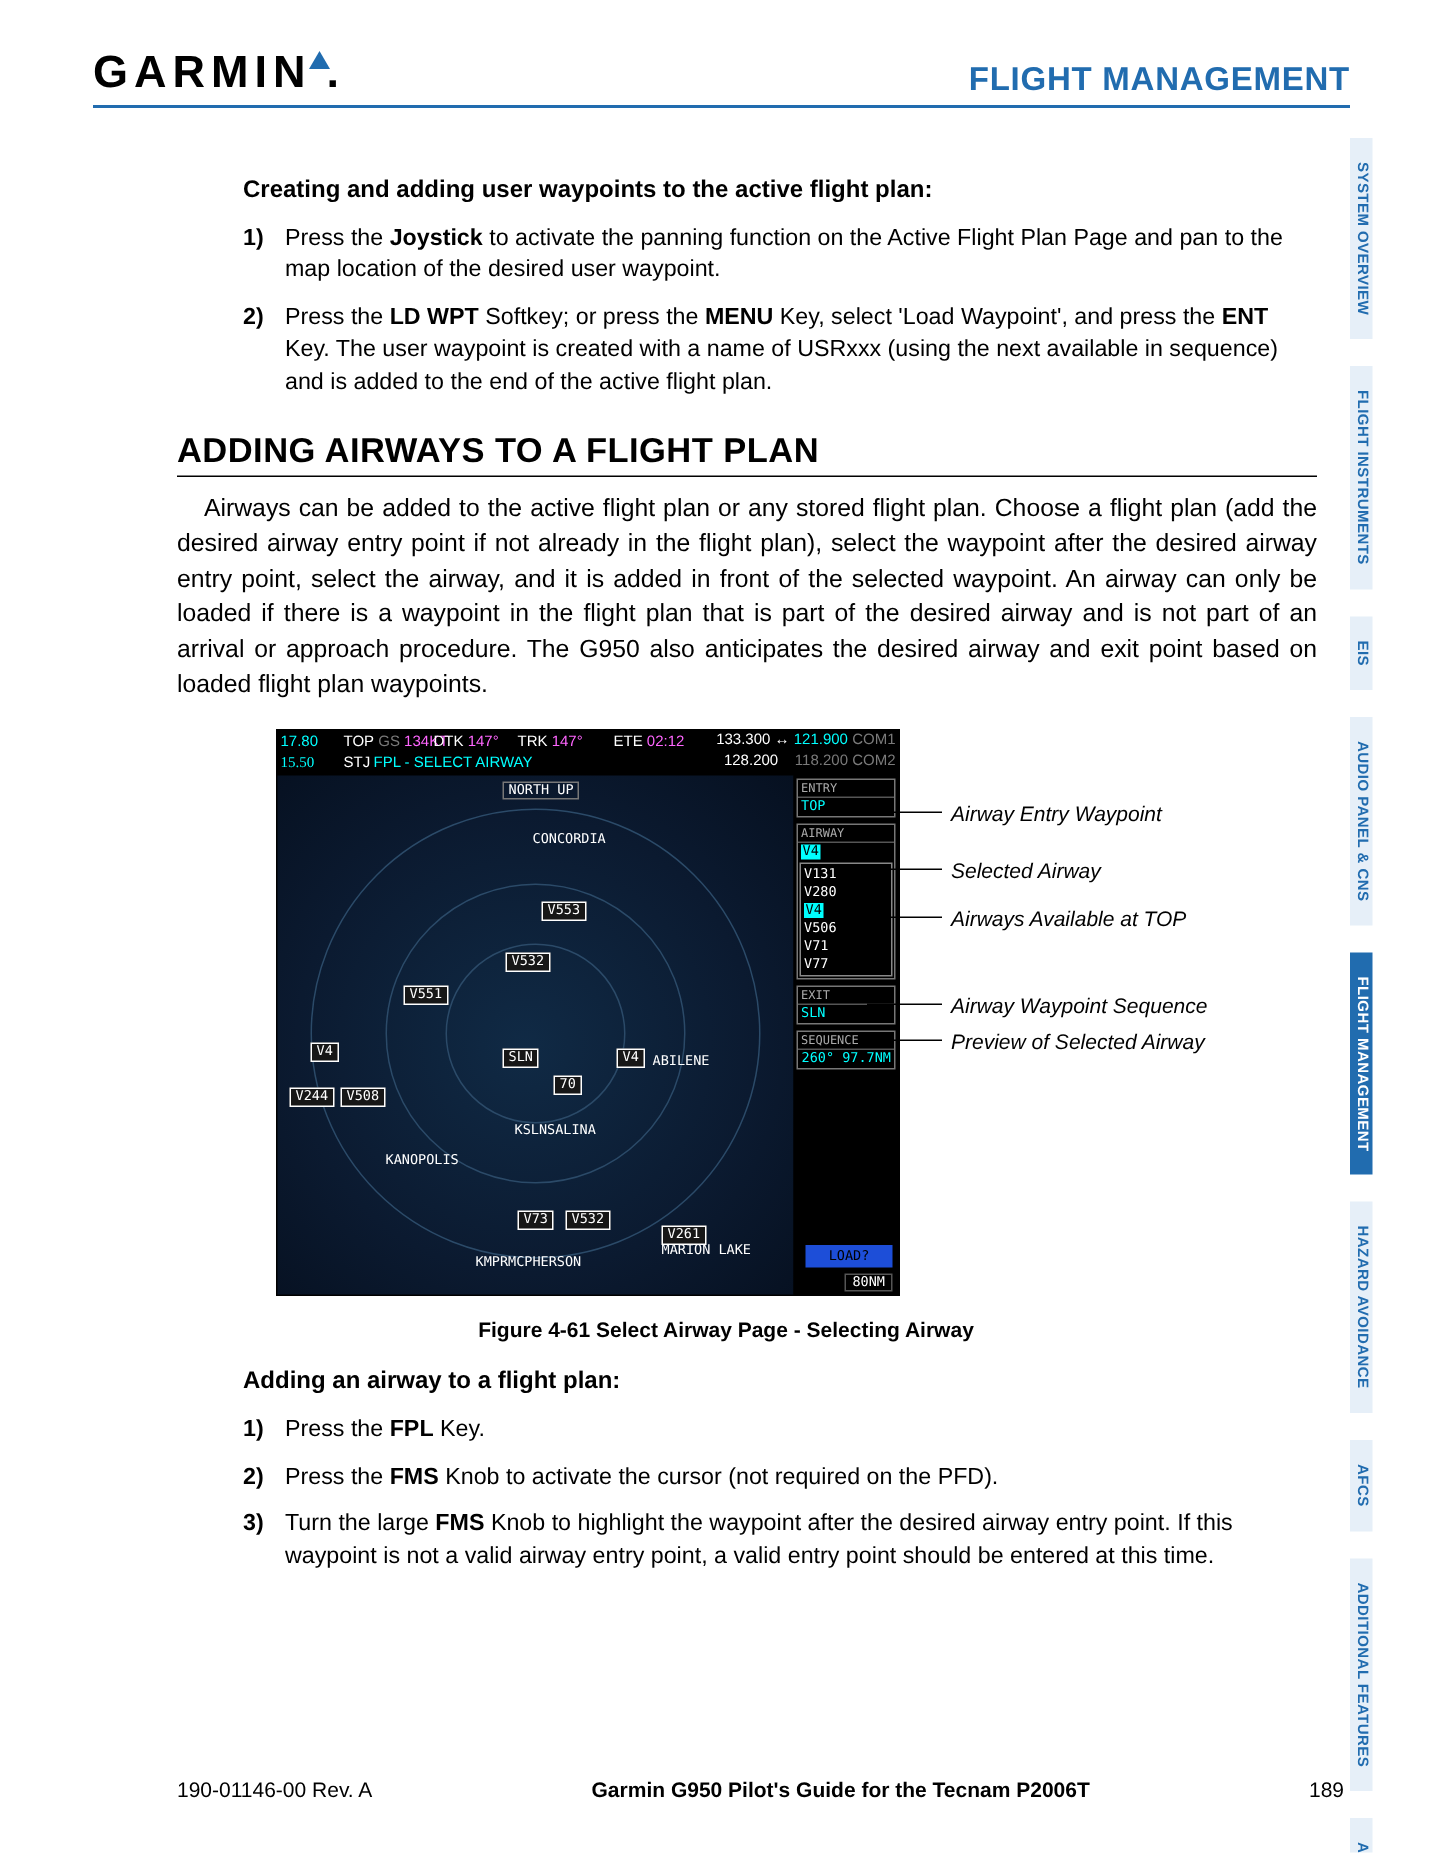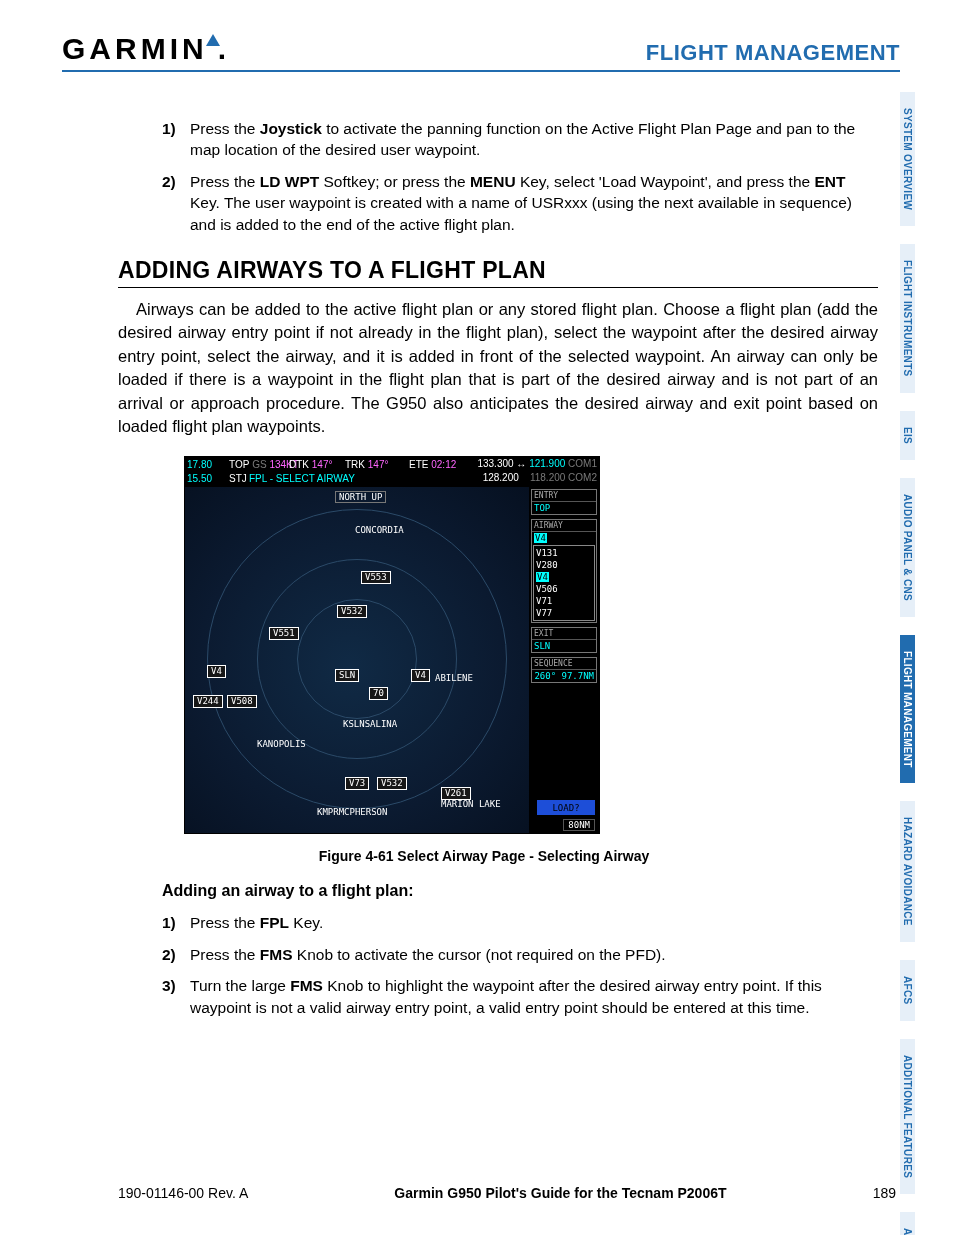--- a/index.html
+++ b/index.html
@@ -47,21 +47,21 @@
   .figwrap { margin: 6px auto 8px 66px; width:640px; }
   .fig { width:640px; height:378px; position:relative; }
   .mfd { position:absolute; left:0; top:0; width:416px; height:378px;
     background:#000; border:1px solid #000; }
   .topbar { position:absolute; left:0; top:0; right:0; height:30px;
     background:#000; color:#fff; font-size:10px; }
   .tb-cell{position:absolute;top:1px;height:13px;display:flex;align-items:center;}
   .cy{color:#0ff;} .mg{color:#f6f;} .wh{color:#fff;} .gr{color:#7a7a7a;}
   .tb1{left:2px;} .tb2{left:44px;} .tb3{left:104px;} .tb4{left:160px;} .tb5{left:224px;}
   .tb-row2{top:15px;}
-  .stj{left:2px;} .fplsel{left:64px;width:230px;text-align:center;}
+  .stj{left:2px;font-family:Liberation Serif, serif;} .fplsel{left:64px;width:230px;text-align:center;}
   .com{position:absolute;right:2px;font-size:10px;color:#fff;}
   .com1{top:1px;} .com2{top:15px;}
 
   .mapbody{position:absolute;left:0;top:30px;right:70px;bottom:0;
     background:radial-gradient(circle at 48% 52%, #102a45 0%, #0b1a30 60%, #061020 100%);
     overflow:hidden;}
   .ring{position:absolute;border:1px solid #2b4a68;border-radius:50%;}
   .r1{width:300px;height:300px;left:22px;top:22px;}
   .r2{width:200px;height:200px;left:72px;top:72px;}
   .r3{width:120px;height:120px;left:112px;top:112px;}
@@ -116,20 +116,21 @@
       <div class="tab">EIS</div>
       <div class="tab">AUDIO PANEL &amp; CNS</div>
       <div class="tab active">FLIGHT MANAGEMENT</div>
       <div class="tab">HAZARD AVOIDANCE</div>
       <div class="tab">AFCS</div>
       <div class="tab">ADDITIONAL FEATURES</div>
       <div class="tab">APPENDICES</div>
     </div>
 
   <div class="content">
+    <div class="sub">Creating and adding user waypoints to the active flight plan:</div>
     <ol class="body">
       <li>
         <span class="num">1)</span>
         <span>Press the </span><span class="bold">Joystick</span><span> to activate the panning function on the Active Flight Plan Page and pan to the map location of the desired user waypoint.</span>
       </li>
       <li>
         <span class="num">2)</span>
         <span>Press the </span><span class="bold">LD WPT</span><span> Softkey; or press the </span><span class="bold">MENU</span><span> Key, select 'Load Waypoint', and press the </span><span class="bold">ENT</span><span> Key.  The user waypoint is created with a name of USRxxx (using the next available in sequence) and is added to the end of the active flight plan.</span>
       </li>
     </ol>
@@ -202,20 +203,32 @@
               <div class="rp-body cy">SLN</div>
             </div>
             <div class="rp-sec">
               <div class="rp-hdr">SEQUENCE</div>
               <div class="rp-body seq">260°  97.7NM</div>
             </div>
             <div class="loadbtn">LOAD?</div>
             <div class="scale">80NM</div>
           </div>
         </div>
+        <div class="annlines" id="ann">
+            <div class="aline" style="left: -22px; top: 55px; width: 50px;"></div>
+            <div class="ann" style="left: 34px; top: 48px;">Airway Entry Waypoint</div>
+            <div class="aline" style="left: -22px; top: 93px; width: 50px;"></div>
+            <div class="ann" style="left: 34px; top: 86px;">Selected Airway</div>
+            <div class="aline" style="left: -22px; top: 125px; width: 50px;"></div>
+            <div class="ann" style="left: 34px; top: 118px;">Airways Available at TOP</div>
+            <div class="aline" style="left: -22px; top: 183px; width: 50px;"></div>
+            <div class="ann" style="left: 34px; top: 176px;">Airway Waypoint Sequence</div>
+            <div class="aline" style="left: -22px; top: 207px; width: 50px;"></div>
+            <div class="ann" style="left: 34px; top: 200px;">Preview of Selected Airway</div>
+          </div>
       </div>
       <div class="caption">Figure 4-61  Select Airway Page - Selecting Airway</div>
     </div>
 
     <div class="sub">Adding an airway to a flight plan:</div>
     <ol class="body" id="list2">
         <li><span class="num">1)</span><span>Press the </span><span class="bold">FPL</span><span> Key.</span></li>
         <li><span class="num">2)</span><span>Press the </span><span class="bold">FMS</span><span> Knob to activate the cursor (not required on the PFD).</span></li>
         <li><span class="num">3)</span><span>Turn the large </span><span class="bold">FMS</span><span> Knob to highlight the waypoint after the desired airway entry point.  If this waypoint is not a valid airway entry point, a valid entry point should be entered at this time.</span></li>
       </ol>

